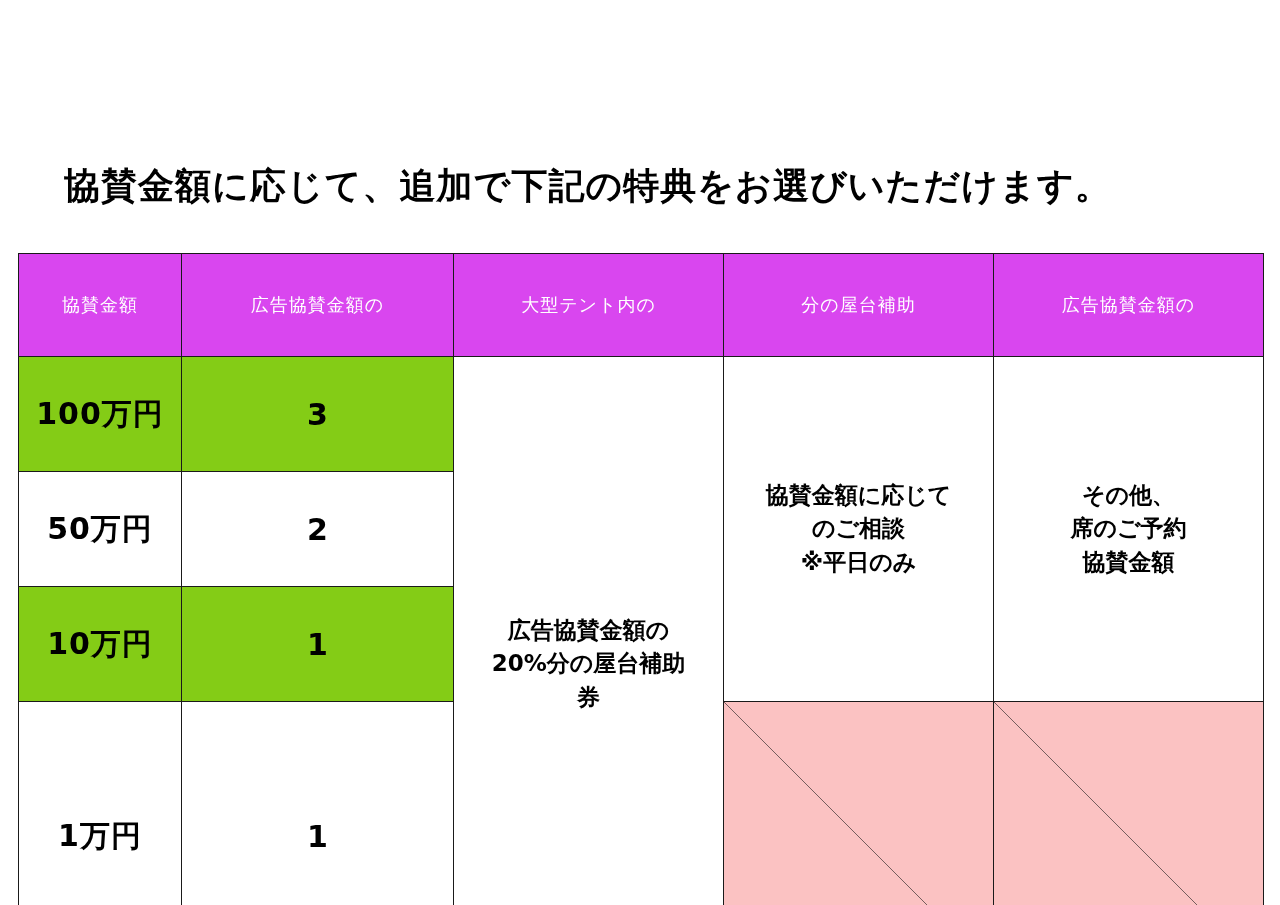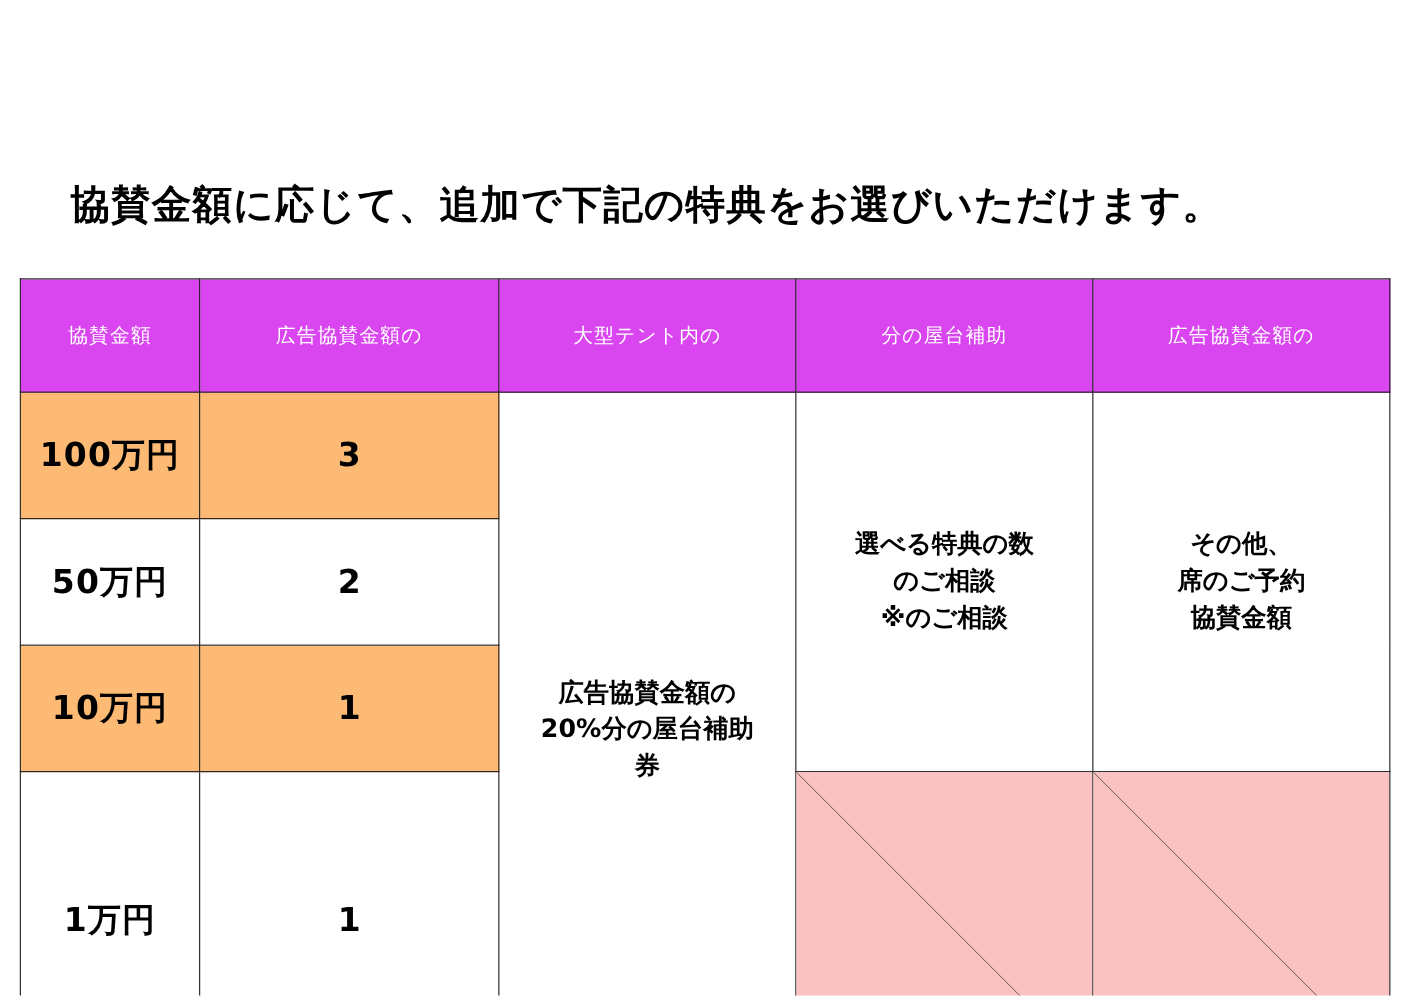--- a/index.html
+++ b/index.html
@@ -101,21 +101,21 @@
     font-weight: bold;
     height: 114px;
     letter-spacing: 1px;
   }
   tbody td.count {
     font-size: 30px;
     font-weight: bold;
   }
   tr.shaded td.amount,
   tr.shaded td.count {
-    background: #fdba74;
+    background: #84cc16;
   }
 
   td.benefit {
     font-size: 23px;
     font-weight: bold;
     line-height: 1.45;
     padding: 4px 8px;
   }
   td.benefit .inner {
     display: block;
@@ -163,23 +163,23 @@
 
         <tr class="shaded">
           <td class="amount">100万円</td>
           <td class="count">3</td>
           <td class="benefit" rowspan="4">
             <span class="inner">広告協賛金額の</span>
             <span class="inner">20%分の屋台補助</span>
             <span class="inner">券</span>
           </td>
           <td class="benefit" rowspan="3">
-            <span class="inner">選べる特典の数</span>
+            <span class="inner">協賛金額に応じて</span>
             <span class="inner">のご相談</span>
-            <span class="inner">※のご相談</span>
+            <span class="inner">※平日のみ</span>
           </td>
           <td class="benefit" rowspan="3">
             <span class="inner">その他、</span>
             <span class="inner">席のご予約</span>
             <span class="inner">協賛金額</span>
           </td>
         </tr>
 
         <tr>
           <td class="amount">50万円</td>

